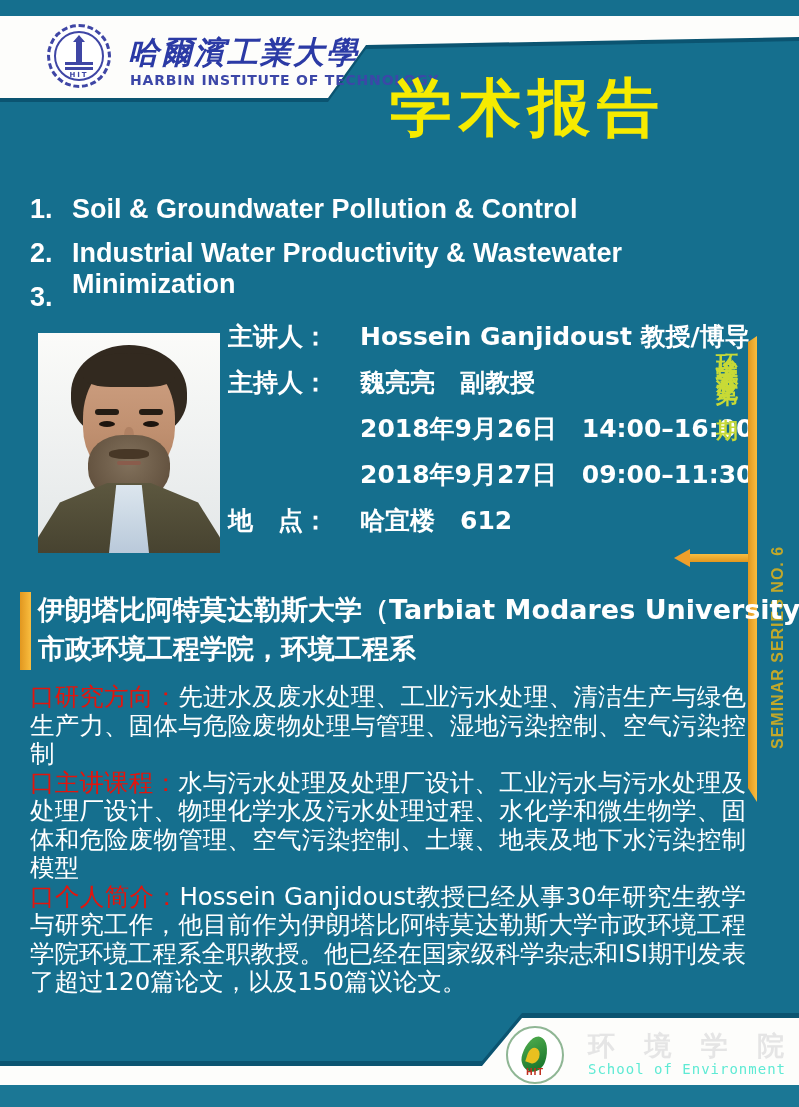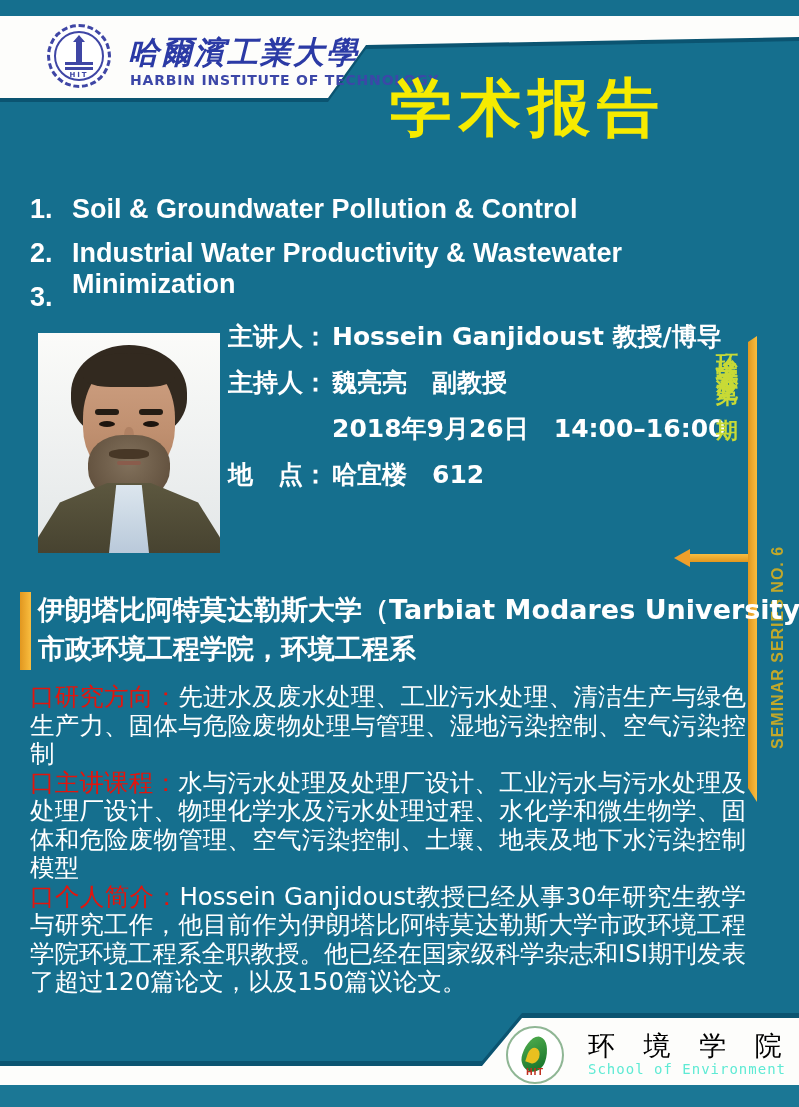--- a/index.html
+++ b/index.html
@@ -86,21 +86,21 @@
   .p-mouth{left:79px; top:128px; width:24px; height:4px; background:#8a5c4c; border-radius:3px;}
   .p-jacket{left:0; top:150px; width:182px; height:70px;
     background:linear-gradient(180deg,#5c573f,#474330);
     clip-path:polygon(0 100%,0 78%,12% 28%,38% 0,62% 0,88% 28%,100% 78%,100% 100%);}
   .p-shirt{left:71px; top:152px; width:40px; height:68px;
     background:linear-gradient(#dce6ee,#b9c9da);
     clip-path:polygon(18% 0,82% 0,100% 100%,0 100%);}
   
   .speaker{position:absolute; left:228px; top:320px; width:480px;}
   .sp-row{display:flex; height:46px; align-items:flex-start;
-    color:#ffffff; font-size:25px; font-weight:bold; white-space:nowrap;}
+    color:#ffffff; font-size:25px; font-weight:bold; white-space:nowrap;gap:28px;}
   .sp-row .lab{flex:0 0 104px;}
   
   .v-cn{
     position:absolute; left:712px; top:336px; height:250px;
     writing-mode:vertical-rl; text-orientation:upright;
     font-size:22px; font-weight:bold; color:#c8da36; letter-spacing:5px;
   }
   .v-bar{
     position:absolute; left:748px; top:336px; width:9px; height:466px;
     background:linear-gradient(90deg,#e1971f,#f9bd3f);
@@ -164,22 +164,22 @@
   }
   .f-leaf::after{
     content:""; position:absolute; left:5px; top:12px; width:12px; height:16px;
     background:#e8c020; border-radius:50% 50% 50% 0;
   }
   .f-hit{
     position:absolute; left:0; right:0; bottom:5px; text-align:center;
     font-size:8px; font-weight:bold; color:#c03020; letter-spacing:1px;
   }
   .f-cn{
-    position:absolute; left:588px; top:1028px; font-size:27px; font-weight:normal;
-    color:#000000; letter-spacing:10px; white-space:nowrap;
+    position:absolute; left:588px; top:1028px; font-size:27px; font-weight:bold;
+    color:#e5e5e5; letter-spacing:10px; white-space:nowrap;
   }
   .f-en{
     position:absolute; left:588px; top:1061px; font-size:14px;
     font-family:"DejaVu Sans Mono","Liberation Mono",monospace;
     color:#5eead4; letter-spacing:1px; white-space:nowrap;
   }
 </style>
 </head>
 <body>
 
@@ -236,20 +236,24 @@
     </div>
     <div class="sp-row">
       <span class="lab">主持人：</span>
       <span>魏亮亮　副教授</span>
     </div>
     <div class="sp-row">
       <span class="lab"></span>
       <span>2018年9月26日　14:00–16:00</span>
     </div>
     <div class="sp-row">
+      <span class="lab"></span>
+      <span>2018年9月27日　09:00–11:30</span>
+    </div>
+    <div class="sp-row">
       <span class="lab">地　点：</span>
       <span>哈宜楼　612</span>
     </div>
   </div>
 
   <div class="v-cn">环境学术沙龙第6期</div>
   <div class="v-bar"></div>
   <div class="v-arrow"></div>
   <div class="v-en">SEMINAR SERIES NO. 6</div>
 

